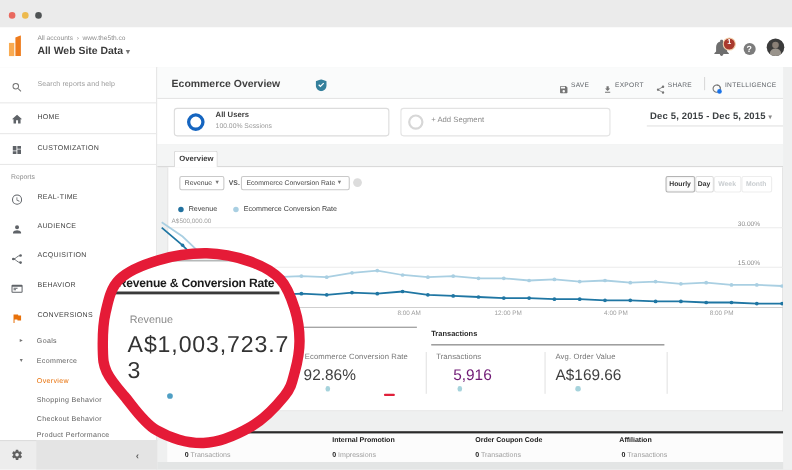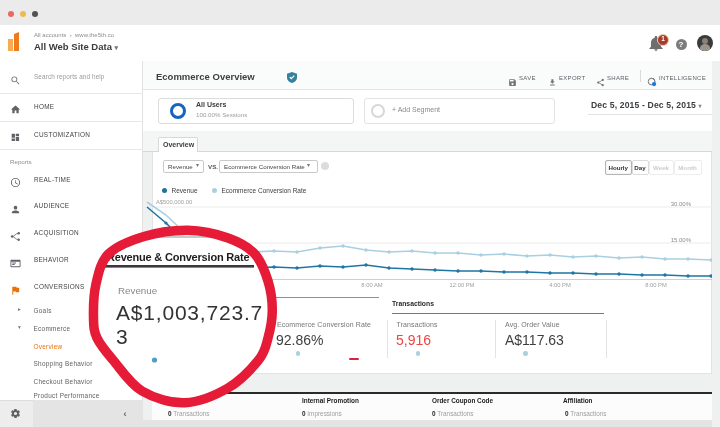--- a/index.html
+++ b/index.html
@@ -233,25 +233,25 @@
 <div class="abs" style="left:386.5px;top:320px;width:1px;height:38px;background:#e3e3e3;"></div>
 <div class="abs" style="left:495px;top:320px;width:1px;height:38px;background:#e3e3e3;"></div>
 <div class="abs" style="left:606px;top:320px;width:1px;height:38px;background:#e3e3e3;"></div>
 
 <div class="abs" style="left:277px;top:321px;font-size:7px;letter-spacing:0.1px;color:#757575;">Ecommerce Conversion Rate</div>
 <div class="abs" style="left:276px;top:332px;font-size:14px;color:#3f3f3f;">92.86%</div>
 <div class="abs" style="left:295.5px;top:351px;width:4.5px;height:4.5px;border-radius:50%;background:#a6d3dc;"></div>
 <div class="abs" style="left:349px;top:357.5px;width:10px;height:2.5px;background:#e0203a;border-radius:1px;"></div>
 
 <div class="abs" style="left:396.5px;top:321px;font-size:7px;letter-spacing:0.1px;color:#757575;">Transactions</div>
-<div class="abs" style="left:396px;top:332px;font-size:14px;color:#ef4444;">5,916</div>
+<div class="abs" style="left:412px;top:332px;font-size:14px;color:#701a75;">5,916</div>
 <div class="abs" style="left:415.5px;top:351px;width:4.5px;height:4.5px;border-radius:50%;background:#a6d3dc;"></div>
 
 <div class="abs" style="left:505px;top:321px;font-size:7px;letter-spacing:0.1px;color:#757575;">Avg. Order Value</div>
-<div class="abs" style="left:505px;top:332px;font-size:14px;color:#3f3f3f;">A$117.63</div>
+<div class="abs" style="left:505px;top:332px;font-size:14px;color:#3f3f3f;">A$169.66</div>
 <div class="abs" style="left:523.3px;top:351px;width:4.5px;height:4.5px;border-radius:50%;background:#a6d3dc;"></div>
 
 <div class="abs" style="left:152px;top:393.5px;width:560px;height:26.5px;background:#fcfcfc;"></div>
 <div class="abs" style="left:157px;top:392.3px;width:555px;height:1.4px;background:#2a2a2a;"></div>
 <div class="abs b" style="left:168px;top:397px;font-size:6.4px;color:#212121;">Email</div>
 <div class="abs b" style="left:302px;top:397px;font-size:6.4px;color:#212121;">Internal Promotion</div>
 <div class="abs b" style="left:432px;top:397px;font-size:6.4px;color:#212121;">Order Coupon Code</div>
 <div class="abs b" style="left:563px;top:397px;font-size:6.4px;color:#212121;">Affiliation</div>
 <div class="abs" style="left:168px;top:409.5px;font-size:6.4px;color:#9e9e9e;"><span class="b" style="color:#212121;">0</span> Transactions</div>
 <div class="abs" style="left:302px;top:409.5px;font-size:6.4px;color:#9e9e9e;"><span class="b" style="color:#212121;">0</span> Impressions</div>

